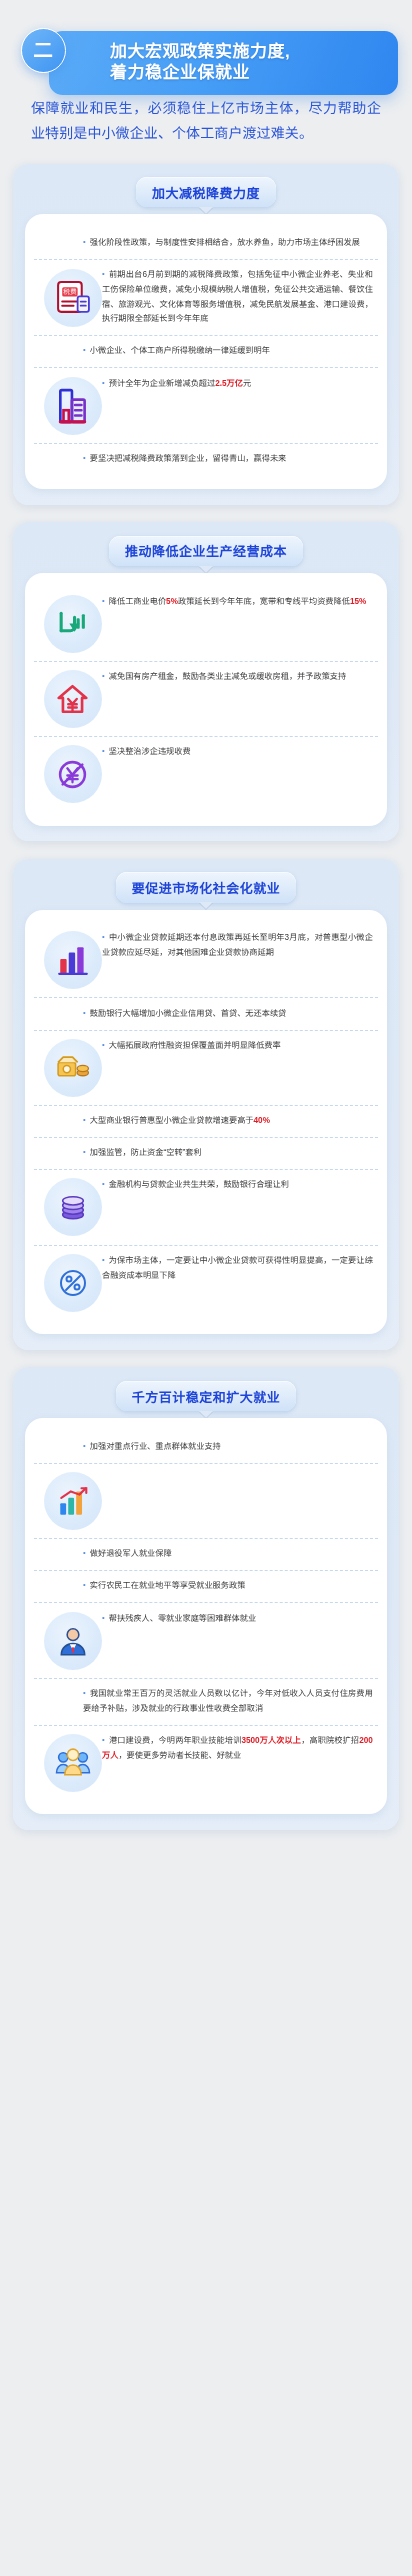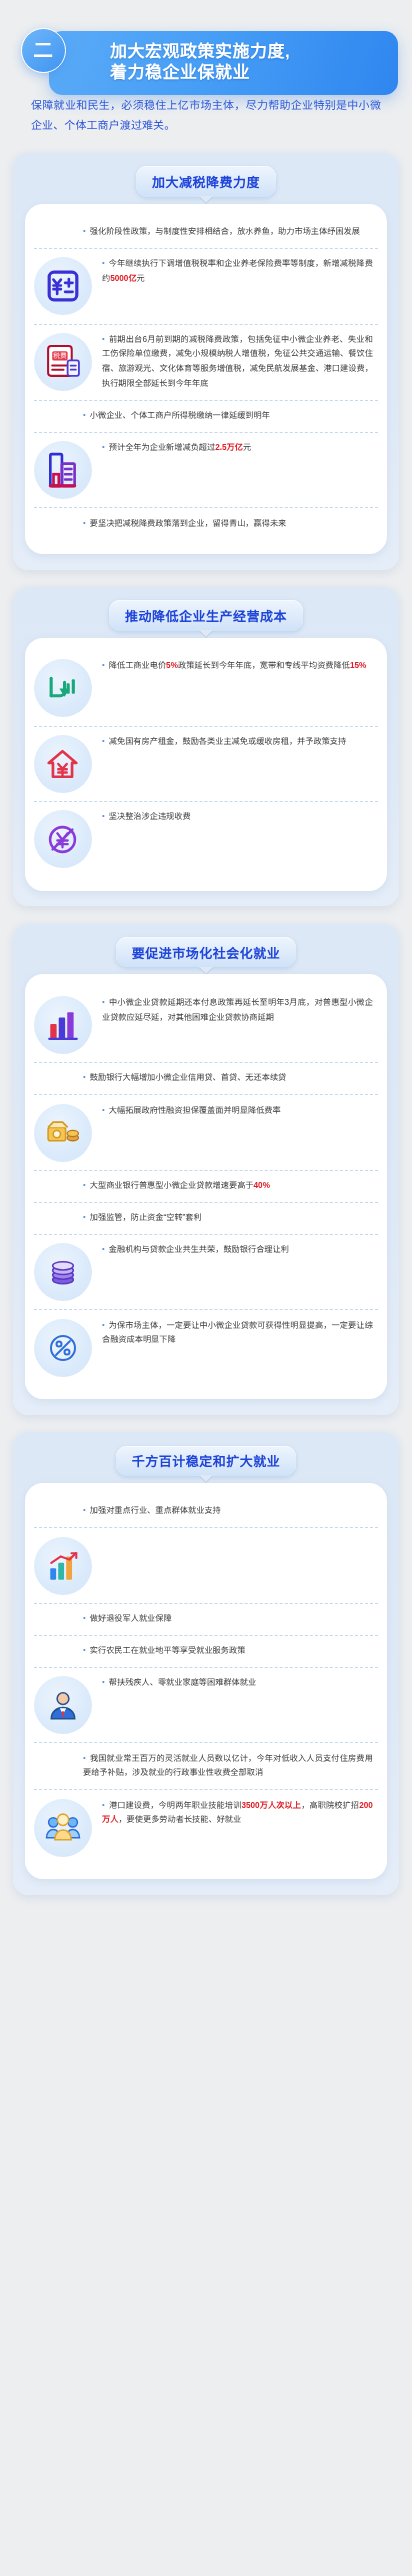--- a/index.html
+++ b/index.html
@@ -52,21 +52,21 @@
     z-index:3;
   }
   .header-badge span{
     color:#fff;font-size:19.6px;font-weight:bold;line-height:1;
     font-family:"DejaVu Sans",sans-serif;
   }
 
   .intro{
     margin:8.2px 31px 0 31px;
     color:#2b55d8;
-    font-size:11px;
+    font-size:14px;
     line-height:1.78;
     letter-spacing:0.1px;
     text-align:justify;
   }
 
   
   .section{
     margin:17.5px 13.4px 0 13.4px;
     background:linear-gradient(180deg,#dce8f6 0%,#dfe9f6 60%,#e4edf8 100%);
     border-radius:15.5px;
@@ -114,21 +114,21 @@
     align-items:flex-start;
     position:relative;
     padding:8.2px 3.1px 8.2px 0;
   }
   .item + .item{ border-top:0.5px dashed #c5d8ee; }
   .item .icon-slot{
     width:68px;
     min-width:68px;
     display:flex;
     align-items:center;
-    justify-content:flex-start;
+    justify-content:flex-end;
     align-self:center;
   }
   .item .text{
     flex:1;
     color:#3a3a3a;
     font-size:8.2px;
     line-height:1.8;
     text-align:justify;
     padding-right:2.1px;
   }
@@ -172,34 +172,20 @@
 
 <p class="intro">保障就业和民生，必须稳住上亿市场主体，尽力帮助企业特别是中小微企业、个体工商户渡过难关。</p>
 
 <div id="sections-root">
     <div class="section">
       <div class="section-title-pill"><span>加大减税降费力度</span></div>
       <div class="notch"></div>
       <div class="card">
         <div class="item no-icon">
           <div class="text"><span><span>强化阶段性政策，与制度性安排相结合，放水养鱼，助力市场主体纾困发展</span></span></div>
-        </div>
-        <div class="item">
-          <div class="icon-slot">
-            <div class="blob">
-              <svg width="34" height="34" viewBox="0 0 64 64" fill="none">
-      <rect x="6" y="6" width="52" height="52" rx="9" stroke="#3b2fd6" stroke-width="6"></rect>
-      <path d="M14 20 L21 29 L28 20" stroke="#3b2fd6" stroke-width="5" stroke-linecap="round" fill="none"></path>
-      <path d="M14 31 H28 M14 38 H28 M21 29 V47" stroke="#3b2fd6" stroke-width="5" stroke-linecap="round"></path>
-      <path d="M43 19 V33 M36 26 H50" stroke="#3b2fd6" stroke-width="5" stroke-linecap="round"></path>
-      <path d="M36 43 H50" stroke="#3b2fd6" stroke-width="5" stroke-linecap="round"></path>
-    </svg>
-            </div>
-          </div>
-          <div class="text"><span><span>今年继续执行下调增值税税率和企业养老保险费率等制度，新增减税降费约</span><b class="hl">5000亿</b><span>元</span></span></div>
         </div>
         <div class="item">
           <div class="icon-slot">
             <div class="blob">
               <svg width="36" height="38" viewBox="0 0 70 74" fill="none">
       <rect x="6" y="6" width="46" height="58" rx="6" fill="#ffffff" stroke="#b01030" stroke-width="4"></rect>
       <rect x="14" y="16" width="30" height="18" rx="3" fill="#e43b4a"></rect>
       <text x="29" y="30" font-size="13" fill="#ffffff" text-anchor="middle" font-family="DejaVu Sans">税费</text>
       <path d="M14 44 H44 M14 52 H36" stroke="#b01030" stroke-width="4" stroke-linecap="round"></path>
       <path d="M50 40 l14 12 -14 12 z" fill="#4a3bd6" opacity=".0"></path>

